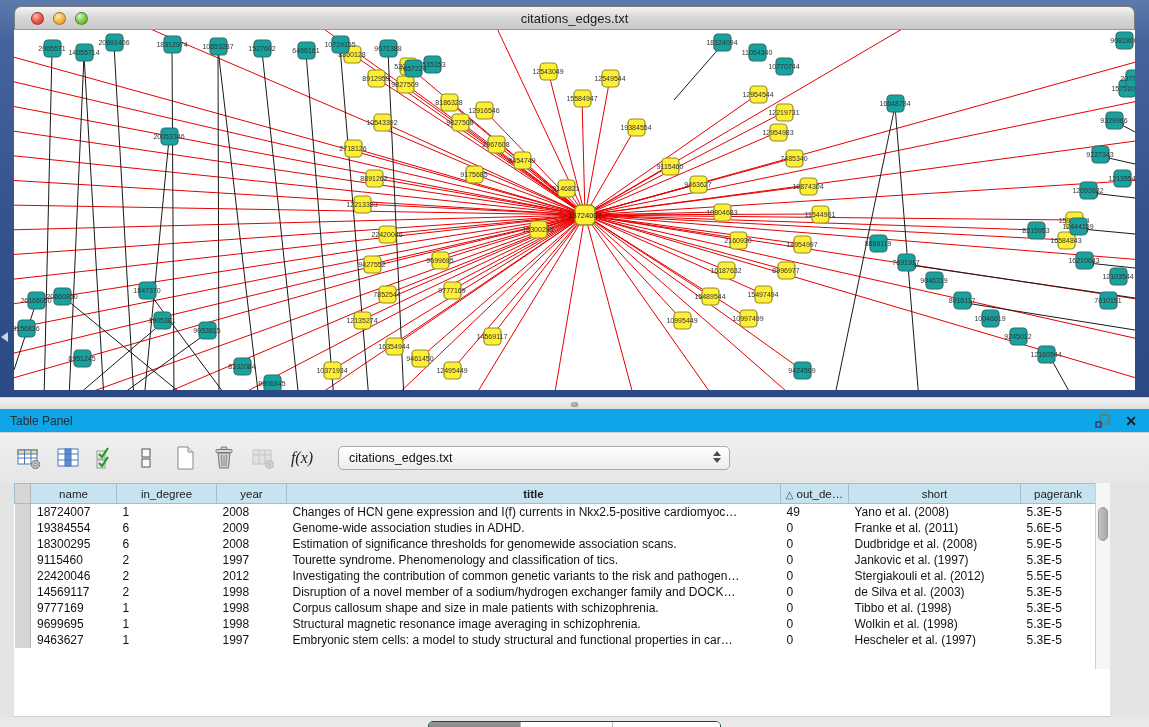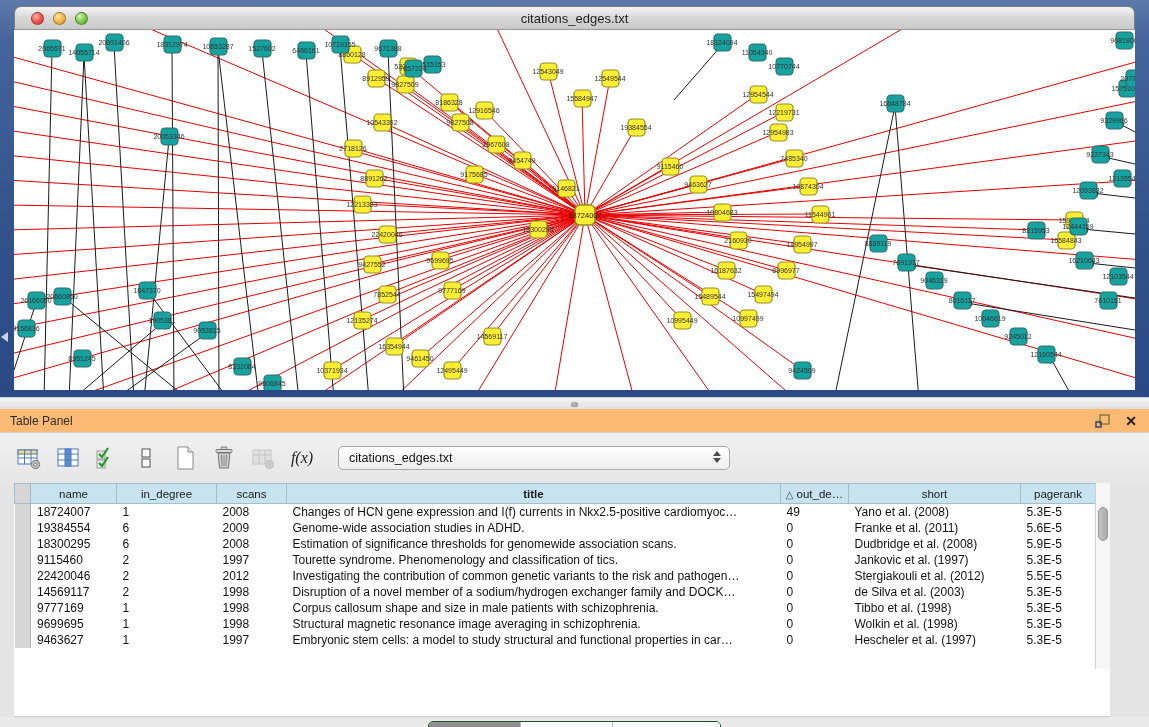--- a/index.html
+++ b/index.html
@@ -25,21 +25,21 @@
     border-top:5px solid transparent; border-bottom:5px solid transparent;
     border-right:7px solid #c9d2e2; }
 
   
   .divider { position:relative; height:12px;
     background:linear-gradient(180deg,#f4f4f4,#dedede); border-top:1px solid #cfcfcf; }
   .grip { position:absolute; left:50%; top:4px; width:7px; height:5px; margin-left:-4px;
     background:radial-gradient(circle at 40% 35%, #bdbdbd, #8d8d8d); border-radius:2px; }
 
   
-  .panel-header { height:24px; background:#fdba74; border-bottom:1px solid #d2d2d2;
+  .panel-header { height:24px; background:#0ea5e9; border-bottom:1px solid #d2d2d2;
     display:flex; align-items:center; }
   .panel-title { margin-left:10px; font-size:12px; color:#2d2d2d; }
   .ph-icons { margin-left:auto; margin-right:12px; display:flex; gap:14px; align-items:center; }
   .close-x { font-size:14px; font-weight:bold; color:#1a1a1a; line-height:1; cursor:default; }
 
   .toolbar { height:50px; background:linear-gradient(#f0f0f0,#e6e6e6);
     display:flex; align-items:center; padding-left:16px; gap:13px; }
   .tb-icon { width:26px; height:26px; display:flex; align-items:center; justify-content:center; }
   .fx-label { font-family:"Liberation Serif", serif; font-style:italic; font-size:16px; color:#222; }
   .combo { margin-left:10px; width:392px; height:24px; background:linear-gradient(#ffffff,#ededed);
@@ -698,21 +698,21 @@
   </div>
 </div>
 
 <div class="table-area">
   <table class="data">
     <thead>
         <tr>
           <th class="gutter" style="width: 16px;"></th>
           <th style="width: 86px;">name</th>
           <th style="width: 100px;">in_degree</th>
-          <th style="width: 70px;">scans</th>
+          <th style="width: 70px;">year</th>
           <th style="width: 494px; font-weight: bold;">title</th>
           <th style="width: 68px;"><span class="sort-glyph">△</span>out_de…</th>
           <th style="width: 172px;">short</th>
           <th style="width: 75px;">pagerank</th>
         </tr>
       </thead>
     <tbody>
         <tr>
           <td class="gutter"></td>
           <td>18724007</td>

